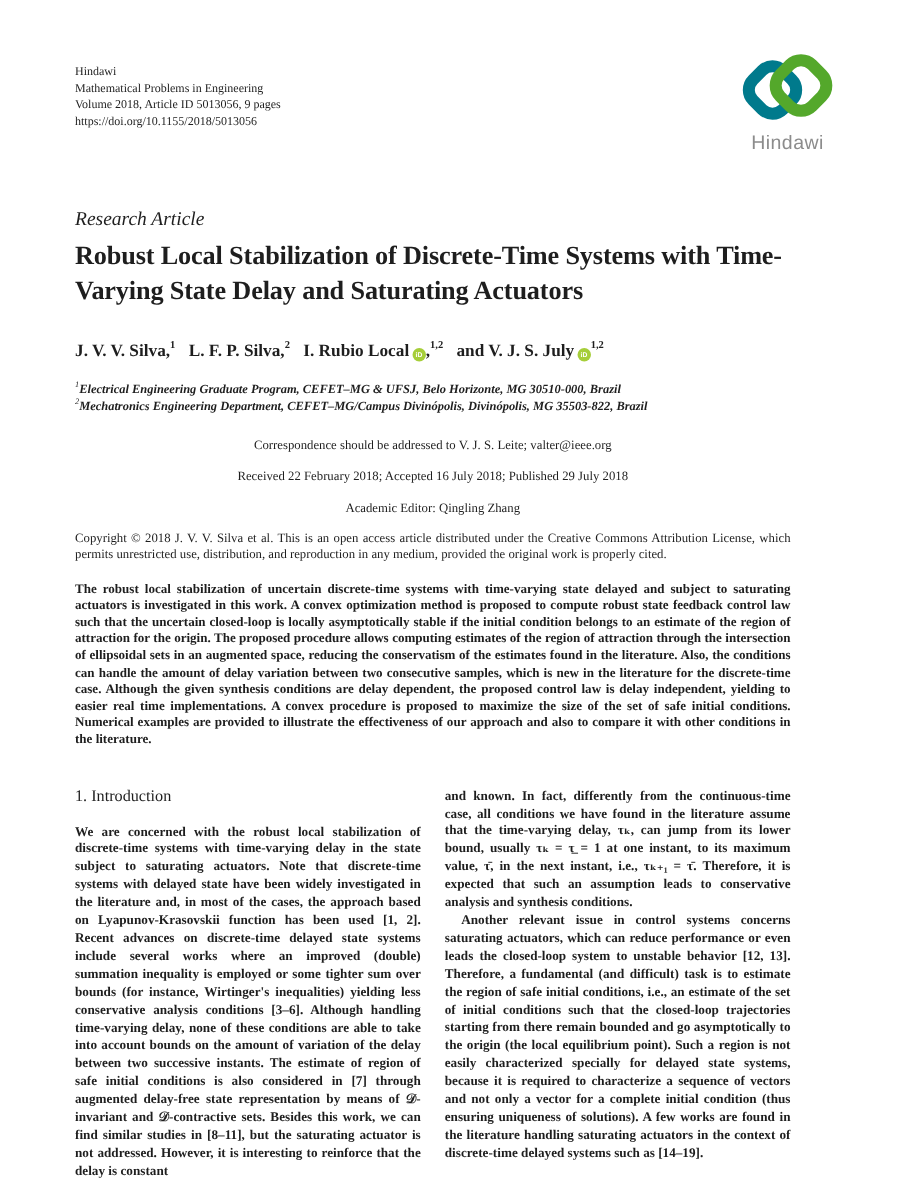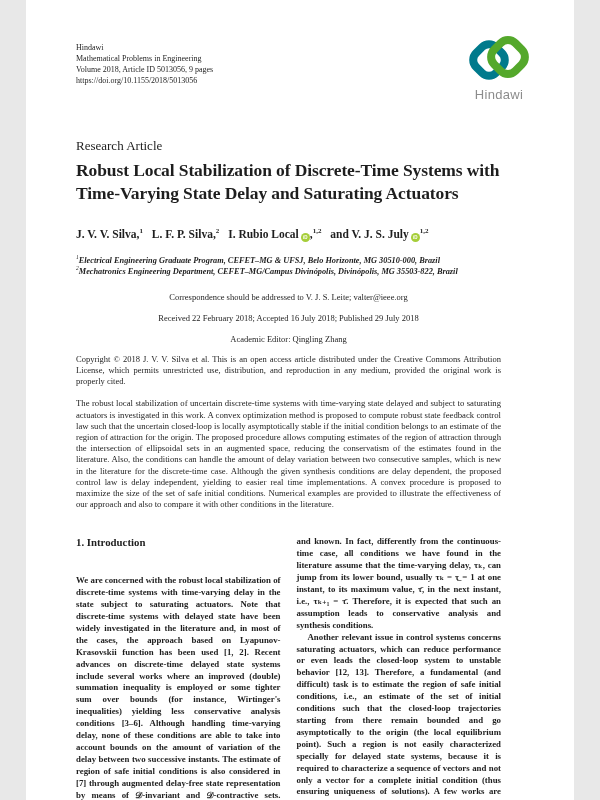--- a/index.html
+++ b/index.html
@@ -1,31 +1,31 @@
 <!DOCTYPE html>
 <html><head>
 <meta charset="utf-8">
 <style>
   html,body { margin:0; padding:0; background:#e8e8e8; }
   .page {
-    width:548px; height:800px; position:relative; background:#ffffff;
+    width:600px; height:800px; position:relative; background:#ffffff;
     font-family:"Liberation Serif","DejaVu Serif",serif; color:#1e1e1e;
     box-sizing:border-box; padding:42px 73px 0 50px; margin:0 auto; overflow:hidden;
   }
   .header-meta { font-size:8px; line-height:11px; }
   .header-meta div { white-space:nowrap; }
 
   .logo { position:absolute; top:36px; right:42px; width:66px; text-align:center; }
   .rings { position:relative; height:48px; width:56px; margin:0 auto; }
   .ring { position:absolute; box-sizing:border-box; border-radius:38%; transform:rotate(45deg); }
   .ring-teal { width:36px; height:36px; left:0; top:6px; border:8px solid #007a8c; }
   .ring-green { width:38px; height:38px; right:0; top:2px; border:8px solid #54a82b; }
   .logo-text { font-family:"Liberation Sans","DejaVu Sans",sans-serif; font-size:13px; color:#8c8c8c; margin-top:3px; letter-spacing:.3px; }
 
-  .research-article { margin-top:52px; font-size:13px; }
+  .research-article { margin-top:52px; font-style:italic; font-size:13px; }
   .title { margin-top:5px; font-size:17.5px; line-height:22.5px; font-weight:bold; max-width:505px; letter-spacing:-.1px; }
 
   .authors { margin-top:24px; font-size:11.5px; font-weight:bold; }
   .author { margin-right:6px; white-space:nowrap; }
   .authors sup { font-size:7px; line-height:0; }
   .orcid {
     display:inline-block; width:9px; height:9px; border-radius:50%;
     background:#a6ce39; color:#fff; font-family:"Liberation Sans",sans-serif;
     font-style:normal; font-weight:bold; font-size:4.5px; line-height:9px;
     text-align:center; vertical-align:-1px; margin-left:2px; cursor:pointer;
@@ -35,25 +35,25 @@
   .affiliations sup { font-size:5.5px; line-height:0; font-style:italic; }
   .aff-text { font-style:italic;font-weight:bold; }
 
   .meta-line { font-size:8.5px;text-align:center; }
   .correspondence { margin-top:15px; }
   .dates { margin-top:11px; }
   .editor { margin-top:11px; }
   .copyright { margin-top:10px; line-height:10.8px; text-align:justify; }
   .email { color:#1e1e1e; text-decoration:none; cursor:pointer; }
 
-  .abstract { margin-top:12px; font-size:8.7px; line-height:11.2px; text-align:justify; }
+  .abstract { margin-top:12px; font-size:8.7px; line-height:11.2px; text-align:justify;font-weight:bold; }
 
   .columns { margin-top:26px; display:flex; gap:16px; }
   .col { width:244px; font-size:8.8px; line-height:11.9px; text-align:justify; }
-  .col h2 { font-size:10.8px; font-weight:bold; margin:1px 0 26px 0; }
+  .col h2 { font-size:10.8px; font-weight:normal; margin:1px 0 11px 0; }
   .col p { margin:0;font-weight:bold; }
   .indent { text-indent:11px; }
 </style>
 </head>
 <body>
 
 <div class="page">
 
   <div class="header-meta">
     <div>Hindawi</div>

